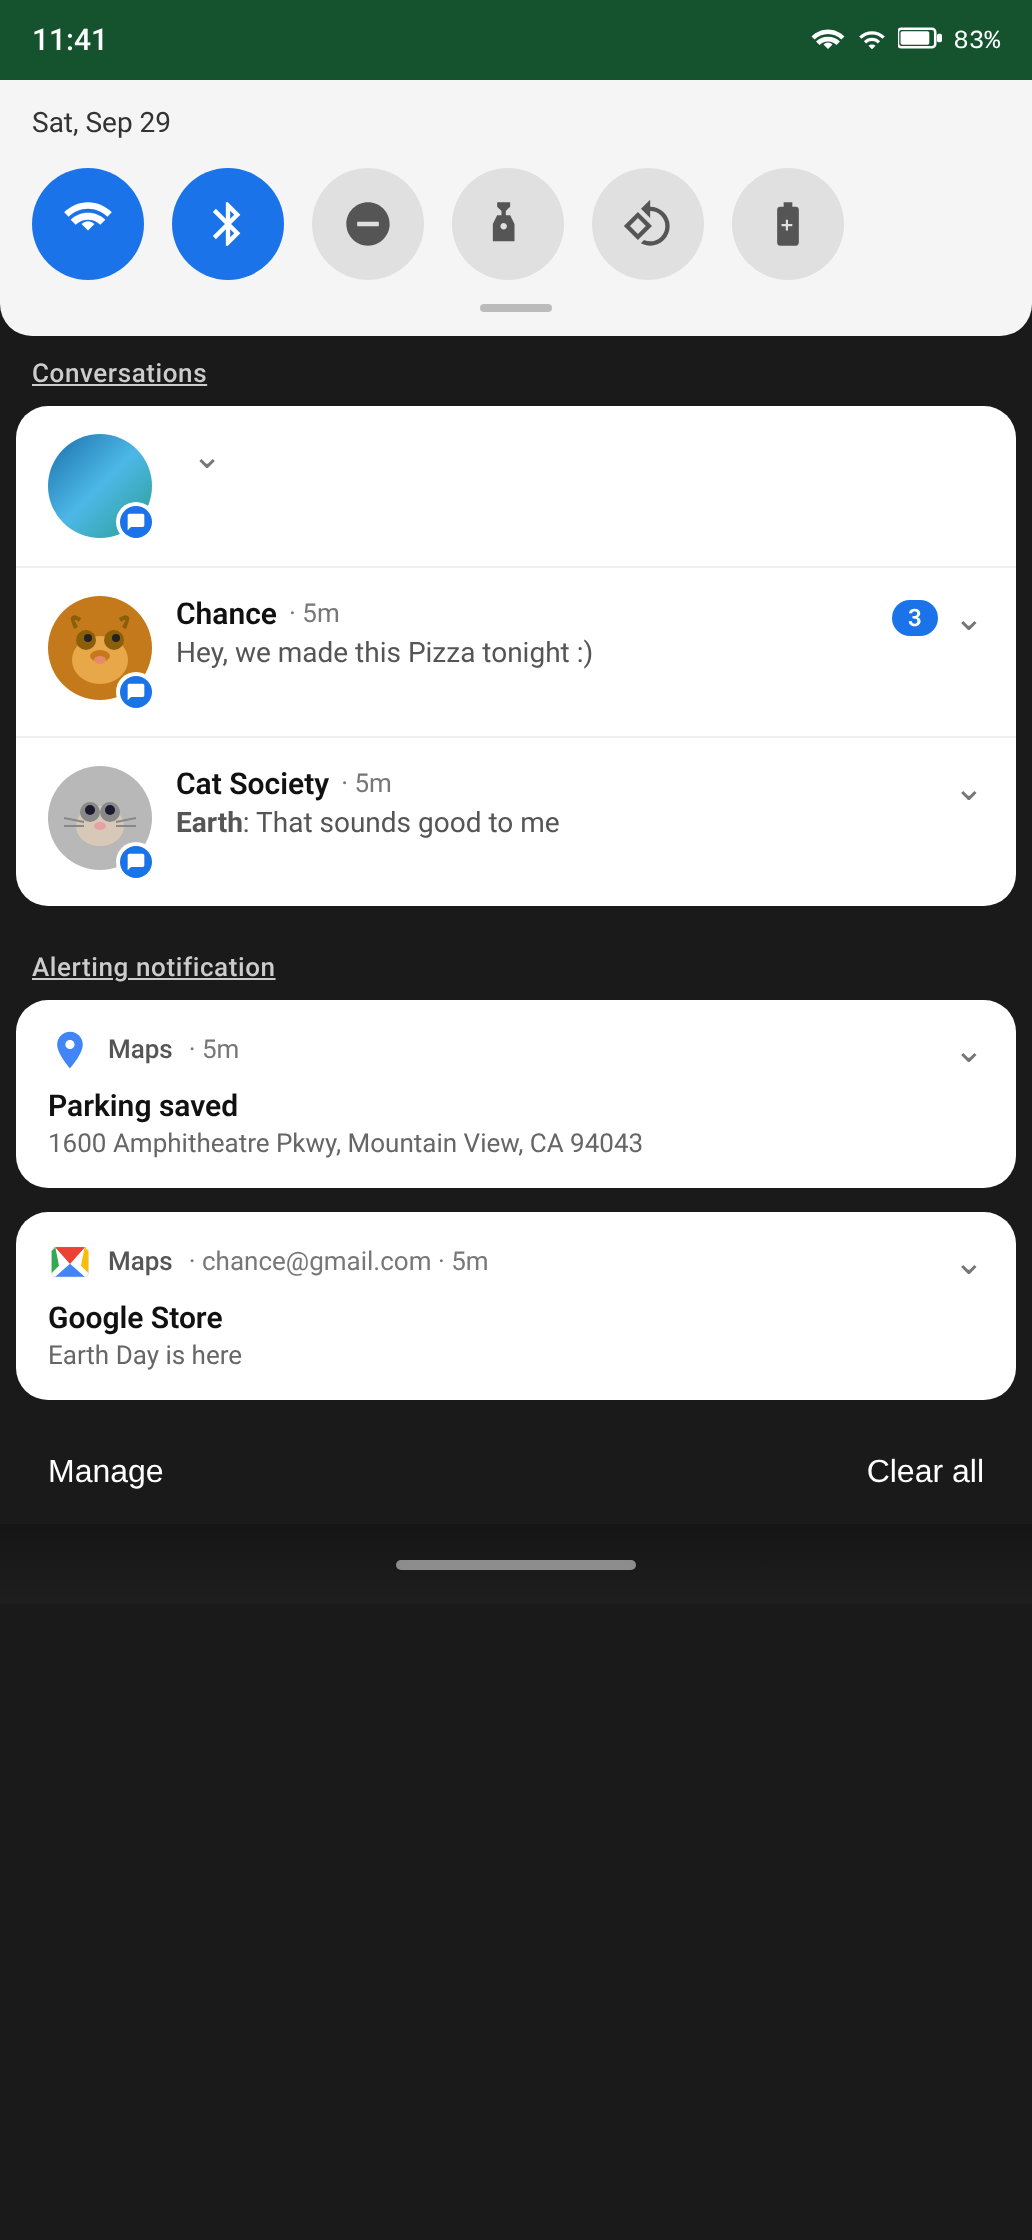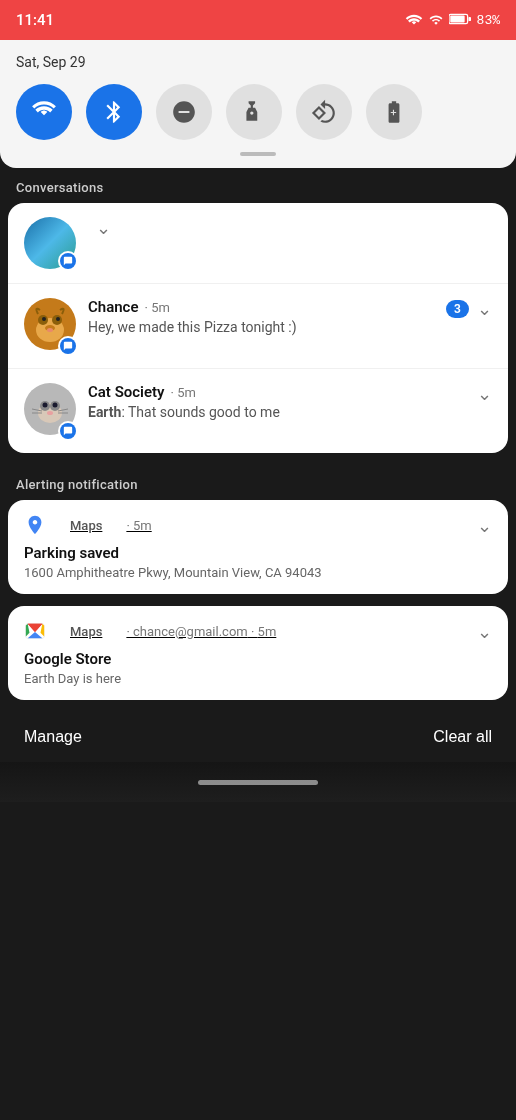--- a/index.html
+++ b/index.html
@@ -7,21 +7,21 @@
     body {
       width: 516px;
       min-height: 1120px;
       background: #1a1a1a;
       font-family: 'Roboto', Arial, sans-serif;
       overflow-x: hidden;
     }
 
     
     .status-bar {
-      background: #ef4444;
+      background: #14532d;
       display: flex;
       justify-content: space-between;
       align-items: center;
       padding: 8px 16px;
       height: 40px;
     }
     .status-time {
       color: #fff;
       font-size: 15px;
       font-weight: 500;
@@ -87,20 +87,21 @@
       margin: 12px auto 0;
     }
 
     
     .section-label {
       color: #ccc;
       font-size: 13px;
       font-weight: 500;
       padding: 12px 16px 8px;
       letter-spacing: 0.3px;
+      text-decoration: underline;
     }
 
     
     .notification-card {
       background: #fff;
       border-radius: 16px;
       margin: 0 8px;
       overflow: hidden;
     }
 
@@ -193,22 +194,21 @@
     }
     .notif-header {
       display: flex;
       align-items: center;
       justify-content: space-between;
       margin-bottom: 8px;
     }
     .notif-app-row {
       display: flex;
       align-items: center;
-      gap: 24px;
-      text-decoration: underline;
+      gap: 8px;
     }
     .notif-app-name {
       font-size: 13px;
       color: #555;
       font-weight: 500;
     }
     .notif-time {
       font-size: 13px;
       color: #777;
     }

